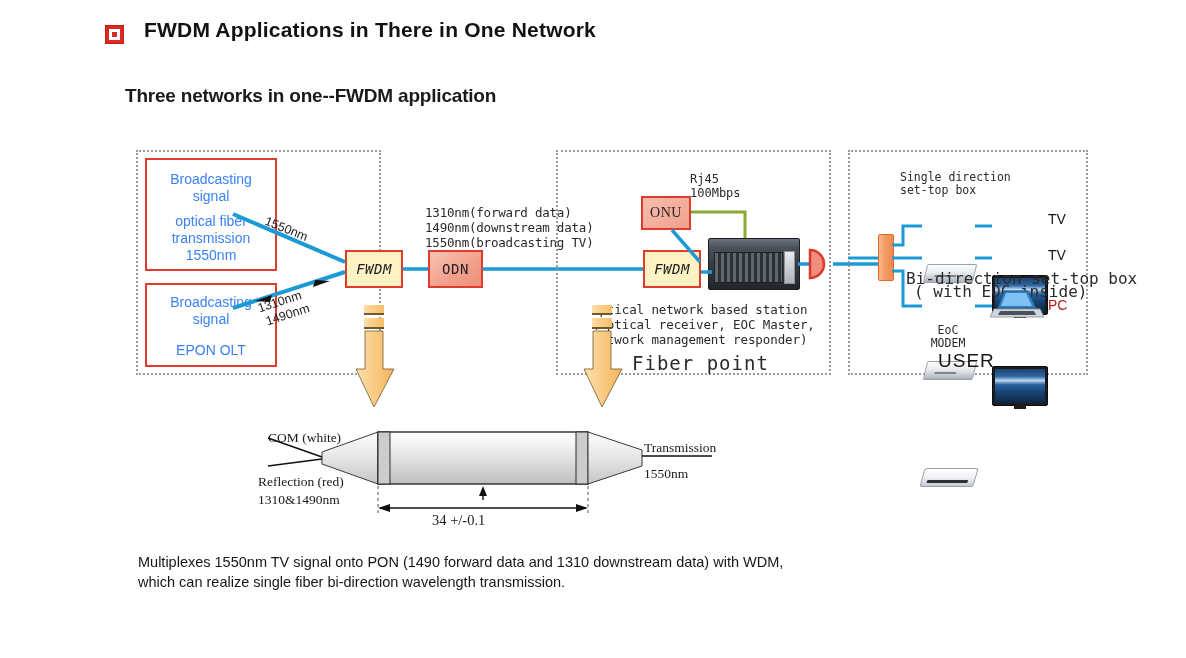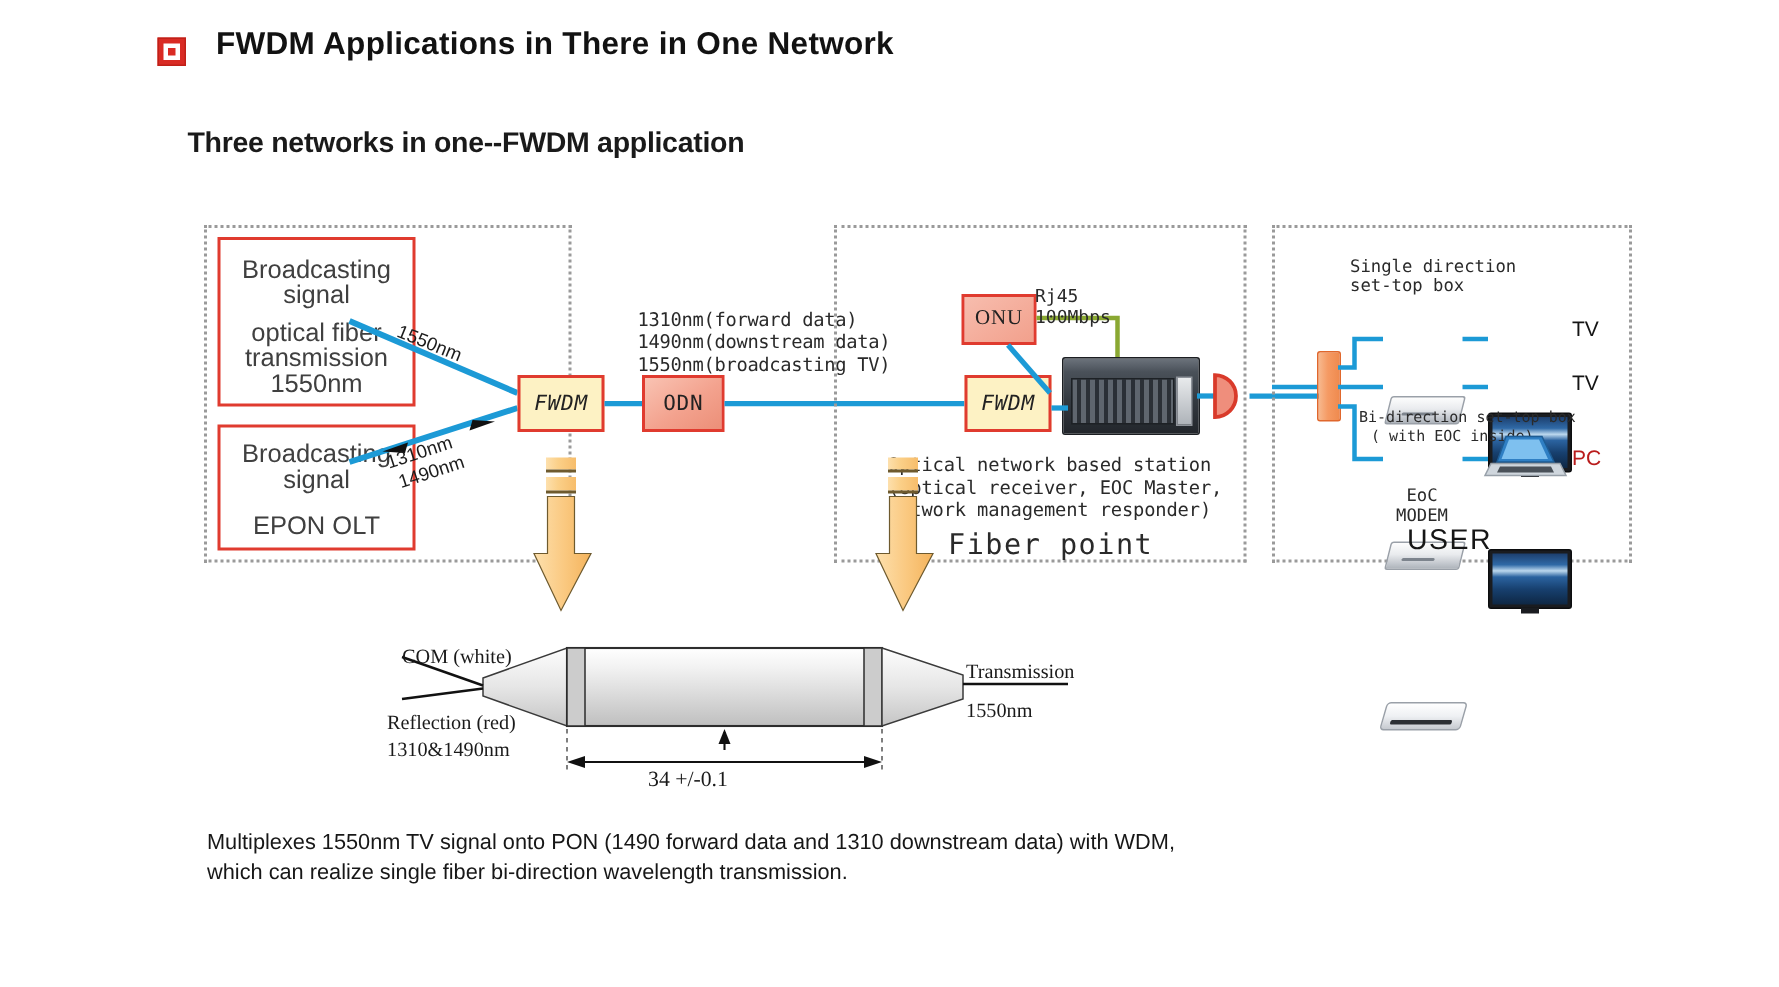--- a/index.html
+++ b/index.html
@@ -47,22 +47,22 @@
   .group-box {
     border: 2px dotted #9a9a9a;
     box-sizing: border-box;
   }
   
   .red-box {
     border: 2px solid #e03b2f;
     box-sizing: border-box;
     background: #ffffff;
     text-align: center;
-    color: #404040;
-    font-size: 17px;
+    color: #3b82f6;
+    font-size: 14px;
     line-height: 17px;
   }
   .node-box {
     border: 2.5px solid #e03b2f;
     box-sizing: border-box;
     display: flex; align-items: center; justify-content: center;
     font-family: "DejaVu Sans Mono", monospace;
     font-size: 14px;
     letter-spacing: .5px;
     color: #222;
@@ -245,21 +245,21 @@
   <line x1="701" y1="272" x2="712" y2="272" stroke="#1c9ad6" stroke-width="3.5"></line>
 
   <polyline points="691,212 745,212 745,238" fill="none" stroke="#8aa832" stroke-width="3"></polyline>
 
   <line x1="798" y1="264" x2="810" y2="264" stroke="#1c9ad6" stroke-width="3.5"></line>
   <line x1="833" y1="264" x2="880" y2="264" stroke="#1c9ad6" stroke-width="3.5"></line>
 
   <path d="M810,250 L810,278 A14,14 0 0 0 810,250 Z" fill="#ef8e7c" stroke="#d93a2a" stroke-width="2.5"></path>
 </svg>
 
-<div class="abs mono" style="left:690px; top:190px; font-size:12px; line-height:14px;">
+<div class="abs mono" style="left:690px; top:172px; font-size:12px; line-height:14px;">
   <div>Rj45</div>
   <div>100Mbps</div>
 </div>
 
 <div class="abs mono" style="left:592px; top:302px; font-size:12.5px; line-height:15px; letter-spacing:-.1px;">
   <div>Optical network based station</div>
   <div>(optical receiver, EOC Master,</div>
   <div>network management responder)</div>
 </div>
 
@@ -313,21 +313,21 @@
 <div class="abs" style="left:1048px; top:211px; font-size:14px; color:#141414;">TV</div>
 
 <div class="abs stb" style="left:925px; top:250px; width:48px; height:17px;"></div>
 
 <div class="abs tv-outer" style="left:992px; top:236px; width:50px; height:34px;">
   <div class="tv-screen"></div>
     <div class="tv-stand"></div>
 </div>
 <div class="abs" style="left:1048px; top:247px; font-size:14px; color:#141414;">TV</div>
 
-<div class="abs mono" style="left:906px; top:272px; font-size:10px; line-height:13px;">
+<div class="abs mono" style="left:906px; top:272px; font-size:16px; line-height:13px;">
   <div>Bi-direction set-top box</div>
   <div style="padding-left:8px">( with EOC inside)</div>
 </div>
 
 <div class="abs modem" style="left:922px; top:298px; width:52px; height:17px;"></div>
 
 <div class="abs mono" style="left:924px; top:324px; font-size:11.5px; line-height:13px; text-align:center; width:48px;">
   <div>EoC</div>
   <div>MODEM</div>
 </div>

